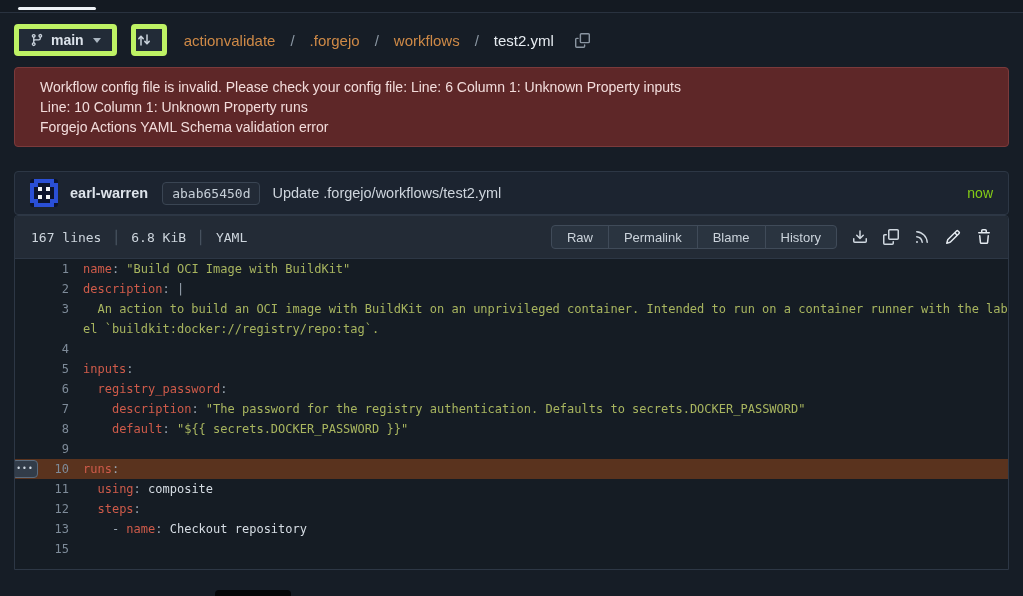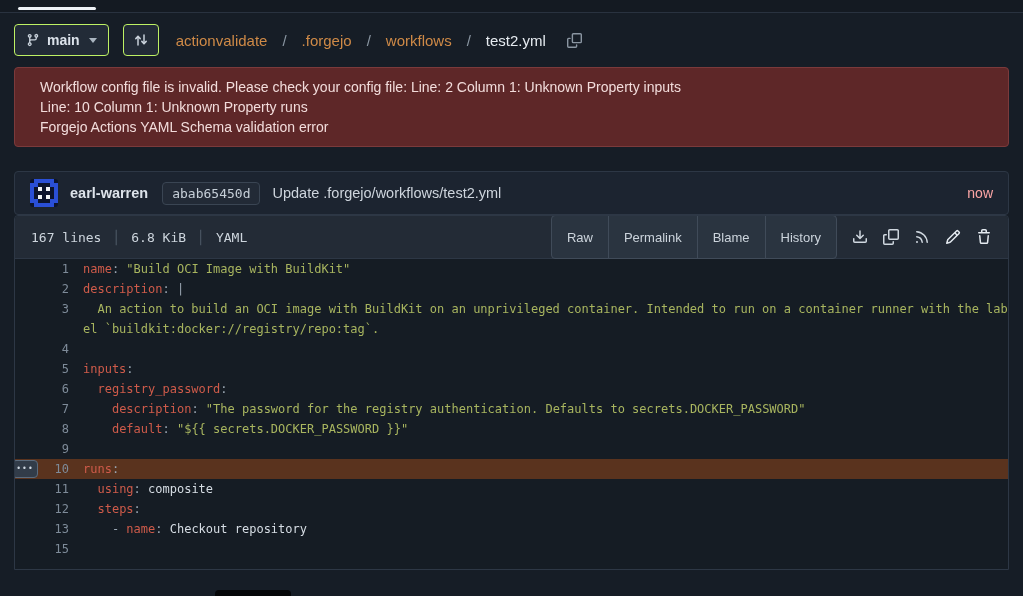--- a/index.html
+++ b/index.html
@@ -11,47 +11,47 @@
     position:relative;
   }
   
   .topnav { height:13px; background:#141a22; border-bottom:1px solid #29323f; position:relative; }
   .tab-underline { position:absolute; left:18px; bottom:2px; width:78px; height:3px; background:#eef2f6; border-radius:2px; }
 
   .content { padding:0 14px; }
 
   
   .toolbar { display:flex; align-items:center; margin-top:11px; height:32px; }
-  .btn { background:#222b37; border:1px solid #bef264; border-radius:4px; color:#dbe2ea; display:inline-flex; align-items:center; justify-content:center; }
+  .btn { background:#222b37; border:5px solid #bef264; border-radius:4px; color:#dbe2ea; display:inline-flex; align-items:center; }
   .btn-branch { height:32px; padding:0 11px; gap:7px; font-size:14px; font-weight:700; }
   .btn-compare { height:32px; width:36px; margin-left:14px; color:#c9d2db; }
   .caret { width:0; height:0; border-left:4px solid transparent; border-right:4px solid transparent; border-top:5px solid #aab5c0; margin-left:2px; }
   .breadcrumb { margin-left:17px; font-size:15px; color:#8b97a3; display:flex; align-items:center; gap:15px; }
   .breadcrumb .lnk { color:#cf8a47; text-decoration:none; cursor:pointer; }
   .breadcrumb .cur { color:#e6ebf0; }
   .crumb-copy { margin-left:6px; color:#8a95a1; display:inline-flex; cursor:pointer; }
 
   
   .error-banner { margin-top:11px; background:#5e2728; border:1px solid #7b3a3b; border-radius:4px; padding:9px 25px; color:#f2dcdb; font-size:14px; line-height:20px; }
 
   
   .commit-bar { margin-top:24px; height:44px; background:#1c2430; border:1px solid #2d3745; border-radius:4px; display:flex; align-items:center; padding:0 15px; }
   .avatar { width:28px; height:28px; border-radius:3px; overflow:hidden; flex:none; }
   .author { margin-left:12px; font-weight:700; font-size:14.5px; color:#dde3ea; }
   .sha-box { margin-left:14px; font-family:"DejaVu Sans Mono", monospace; font-size:13px; color:#c6cfd8; background:#222a36; border:1px solid #3a4553; border-radius:4px; padding:3px 9px; cursor:pointer; }
   .commit-msg { margin-left:12px; font-size:14.5px; color:#ced5dd; }
-  .commit-time { margin-left:auto; font-size:14px; color:#fca5a5; }
+  .commit-time { margin-left:auto; font-size:14px; color:#84cc16; }
 
   
   .file-box { border:1px solid #2d3745; border-radius:4px 4px 0 0; height:355px; overflow:hidden; background:#151c24; }
   .file-header { height:43px; background:#232b36; border-bottom:1px solid #2d3745; display:flex; align-items:center; padding:0 16px; }
   .file-meta { font-family:"DejaVu Sans Mono", monospace; font-size:13px; color:#cdd5dd; display:flex; align-items:center; gap:11px; }
   .meta-sep { color:#4f5b68; }
   .btn-group { margin-left:auto; display:flex; }
-  .bg-btn { height:44px; padding:0 15px; background:#2a3440; border:1px solid #404b59; color:#ccd4dc; font-size:13px; display:flex; align-items:center; cursor:pointer; margin-left:-1px; }
+  .bg-btn { height:24px; padding:0 15px; background:#2a3440; border:1px solid #404b59; color:#ccd4dc; font-size:13px; display:flex; align-items:center; cursor:pointer; margin-left:-1px; }
   .bg-btn:first-child { border-radius:4px 0 0 4px; margin-left:0; }
   .bg-btn:last-child { border-radius:0 4px 4px 0; }
   .hdr-icons { display:flex; align-items:center; gap:15px; margin-left:15px; color:#cfd7df; }
   .hdr-icons .ic { display:inline-flex; cursor:pointer; }
 
   
   .code { font-family:"DejaVu Sans Mono", monospace; font-size:12px; line-height:20px; }
   .code-row { display:flex; align-items:flex-start; min-height:20px; position:relative; }
   .code-row.hl { background:#5a331e; }
   .gutter { flex:none; width:68px; text-align:right; padding-right:14px; color:#7e8b99; text-decoration:none; cursor:pointer; }
@@ -106,21 +106,21 @@
       <span class="crumb-copy">
         <svg width="15" height="15" viewBox="0 0 16 16" fill="#8a95a1">
             <path d="M0 6.75C0 5.784.784 5 1.75 5h1.5a.75.75 0 0 1 0 1.5h-1.5a.25.25 0 0 0-.25.25v7.5c0 .138.112.25.25.25h7.5a.25.25 0 0 0 .25-.25v-1.5a.75.75 0 0 1 1.5 0v1.5A1.75 1.75 0 0 1 9.25 16h-7.5A1.75 1.75 0 0 1 0 14.25Z"></path>
             <path d="M5 1.75C5 .784 5.784 0 6.75 0h7.5C15.216 0 16 .784 16 1.75v7.5A1.75 1.75 0 0 1 14.25 11h-7.5A1.75 1.75 0 0 1 5 9.25Zm1.75-.25a.25.25 0 0 0-.25.25v7.5c0 .138.112.25.25.25h7.5a.25.25 0 0 0 .25-.25v-7.5a.25.25 0 0 0-.25-.25Z"></path>
           </svg>
       </span>
     </div>
   </div>
 
   <div class="error-banner">
-    <div>Workflow config file is invalid. Please check your config file: Line: 2 Column 1: Unknown Property inputs</div>
+    <div>Workflow config file is invalid. Please check your config file: Line: 6 Column 1: Unknown Property inputs</div>
     <div>Line: 10 Column 1: Unknown Property runs</div>
     <div>Forgejo Actions YAML Schema validation error</div>
   </div>
 
   <div class="commit-bar">
     <span class="avatar">
       <svg width="28" height="28" viewBox="0 0 28 28">
         <rect width="28" height="28" fill="#0c142e"></rect>
         <path fill="#2a4fd7" d="M4 0h20v4H4zM0 4h8v4H0zM20 4h8v4h-8zM0 8h4v12H0zM24 8h4v12h-4zM0 20h8v4H0zM20 20h8v4h-8zM4 24h20v4H4z"></path>
         <path fill="#f2f4f8" d="M8 8h4v4H8zM16 8h4v4h-4zM8 16h4v4H8zM16 16h4v4h-4z"></path>

